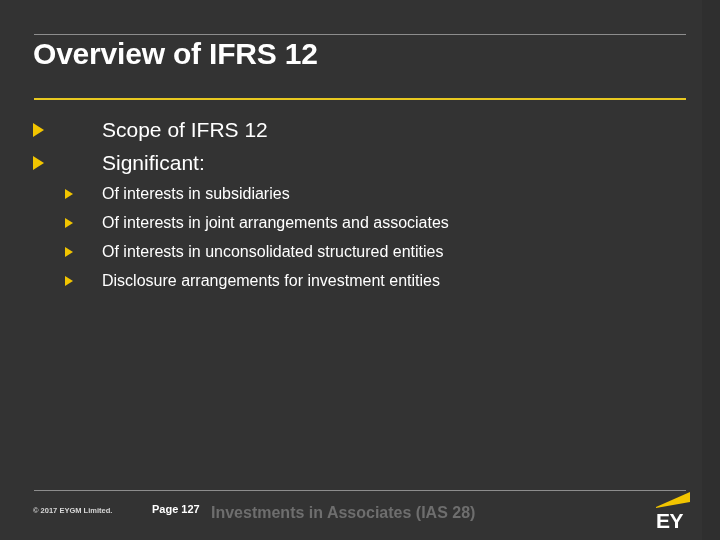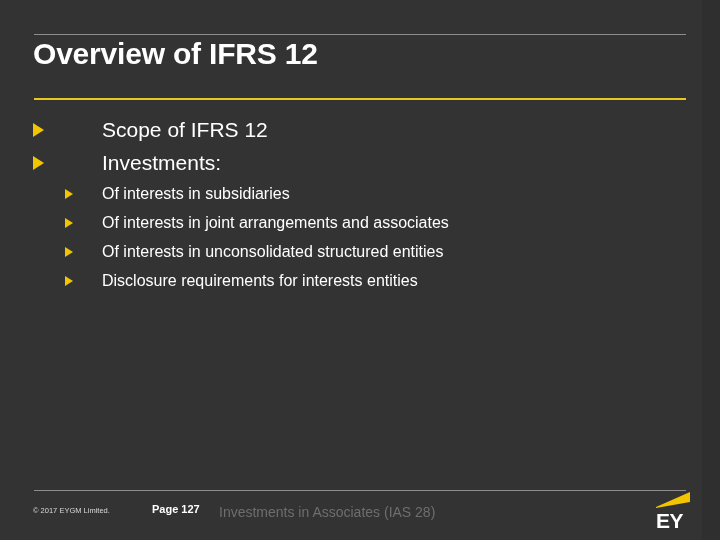--- a/index.html
+++ b/index.html
@@ -109,39 +109,39 @@
     top: 490px;
     width: 652px;
     height: 1px;
     background: #8d8d8d;
   }
   .copyright {
     position: absolute;
     left: 33px;
     top: 506px;
     font-size: 7.5px;
-    font-weight: normal;
+    font-weight: bold;
     color: #d8d8d8;
     white-space: nowrap;
   }
   .page-label {
     position: absolute;
     left: 152px;
     top: 503px;
     font-size: 11px;
     font-weight: bold;
     color: #ffffff;
     white-space: nowrap;
   }
   .deck-subtitle {
     position: absolute;
-    left: 219px;
+    left: 211px;
     top: 504px;
-    font-size: 14px;
-    font-weight: normal;
+    font-size: 16px;
+    font-weight: bold;
     color: #6e6e6e;
     white-space: nowrap;
   }
 
   
   .ey-logo {
     position: absolute;
     left: 652px;
     top: 489px;
     width: 58px;
@@ -165,41 +165,41 @@
   <div class="body">
 
     <div class="bullet lvl1">
       <span class="marker"></span>
       <span class="txt">Scope of IFRS 12</span>
     </div>
 
 
     <div class="bullet lvl1">
       <span class="marker"></span>
-      <span class="txt">Investments:</span>
+      <span class="txt">Significant:</span>
     </div>
 
     <div class="bullet lvl2">
       <span class="marker"></span>
       <span class="txt">Of interests in subsidiaries</span>
     </div>
 
     <div class="bullet lvl2">
       <span class="marker"></span>
       <span class="txt">Of interests in joint arrangements and associates</span>
     </div>
 
     <div class="bullet lvl2">
       <span class="marker"></span>
       <span class="txt">Of interests in unconsolidated structured entities</span>
     </div>
 
     <div class="bullet lvl2">
       <span class="marker"></span>
-      <span class="txt">Disclosure requirements for interests entities</span>
+      <span class="txt">Disclosure arrangements for investment entities</span>
     </div>
 
   </div>
 
   <div class="footer-rule"></div>
 
   <div class="copyright">© 2017 EYGM Limited.</div>
 
   <div class="page-label">Page 127</div>
 

